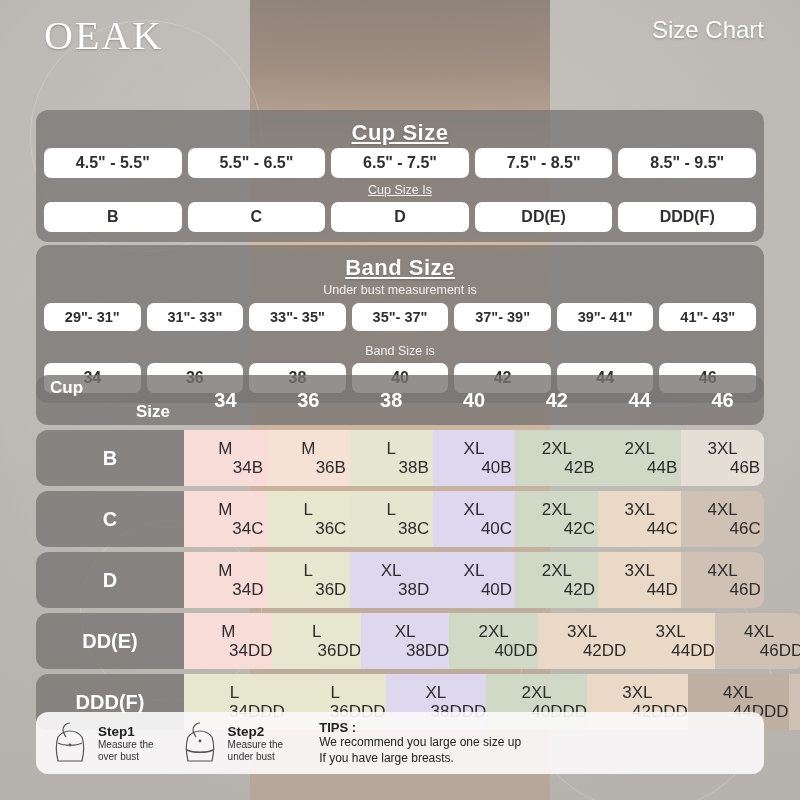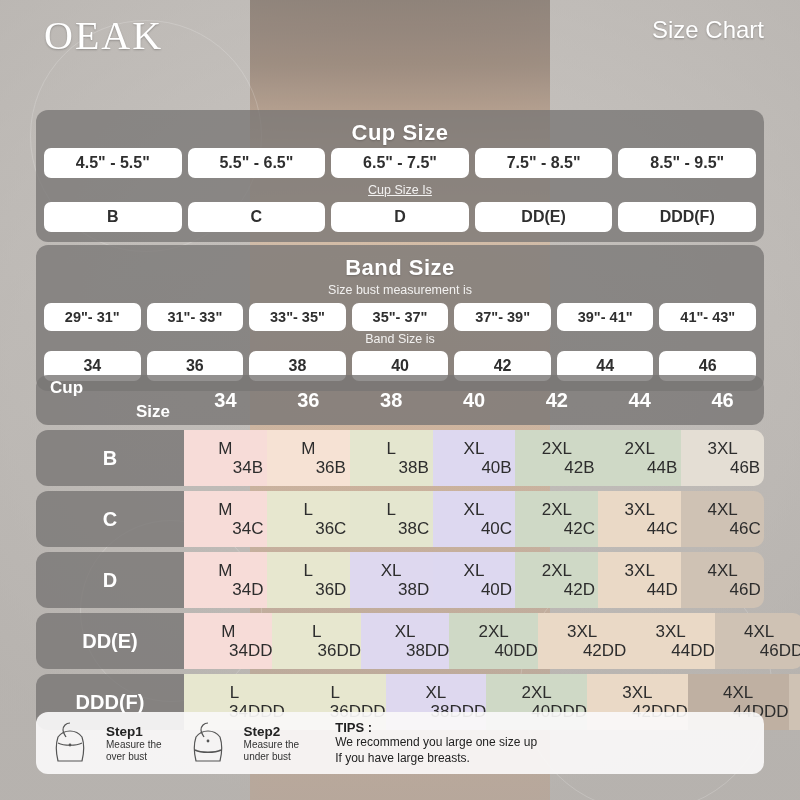--- a/index.html
+++ b/index.html
@@ -74,20 +74,21 @@
     box-sizing: border-box;
   }
   .block-title {
     text-align: center;
     color: #ffffff;
     font-size: 22px;
     font-weight: bold;
     letter-spacing: 0.5px;
     margin: 4px 0 2px 0;
     text-shadow: 0 1px 2px rgba(0,0,0,0.2);
+    text-decoration: underline;
   }
   .block-sub {
     text-align: center;
     color: #f2f1f0;
     font-size: 12.5px;
     margin-bottom: 6px;
   }
   .row {
     display: flex;
     gap: 6px;
@@ -193,21 +194,21 @@
     background: rgba(250,249,248,0.92);
     border-radius: 12px;
     display: flex;
     align-items: center;
     box-sizing: border-box;
     padding: 0 14px;
   }
   .step {
     display: flex;
     align-items: center;
-    gap: 16px;
+    gap: 8px;
     margin-right: 26px;
   }
   .step-txt .s-title {
     font-size: 13.5px;
     font-weight: bold;
     color: #222;
   }
   .step-txt .s-desc {
     font-size: 10px;
     color: #333;
@@ -255,31 +256,31 @@
       <div class="cell">B</div>
       <div class="cell">C</div>
       <div class="cell">D</div>
       <div class="cell">DD(E)</div>
       <div class="cell">DDD(F)</div>
     </div>
   </div>
 
   <div class="block" id="band-block">
     <div class="block-title">Band Size</div>
-    <div class="block-sub">Size bust measurement is</div>
+    <div class="block-sub">Under bust measurement is</div>
     <div class="row">
       <div class="cell small">29"- 31"</div>
       <div class="cell small">31"- 33"</div>
       <div class="cell small">33"- 35"</div>
       <div class="cell small">35"- 37"</div>
       <div class="cell small">37"- 39"</div>
       <div class="cell small">39"- 41"</div>
       <div class="cell small">41"- 43"</div>
     </div>
-    <div class="block-sub" style="margin:1px 0 5px 0;">Band Size is</div>
+    <div class="block-sub" style="margin:13px 0 5px 0;">Band Size is</div>
     <div class="row">
       <div class="cell">34</div>
       <div class="cell">36</div>
       <div class="cell">38</div>
       <div class="cell">40</div>
       <div class="cell">42</div>
       <div class="cell">44</div>
       <div class="cell">46</div>
     </div>
   </div>

